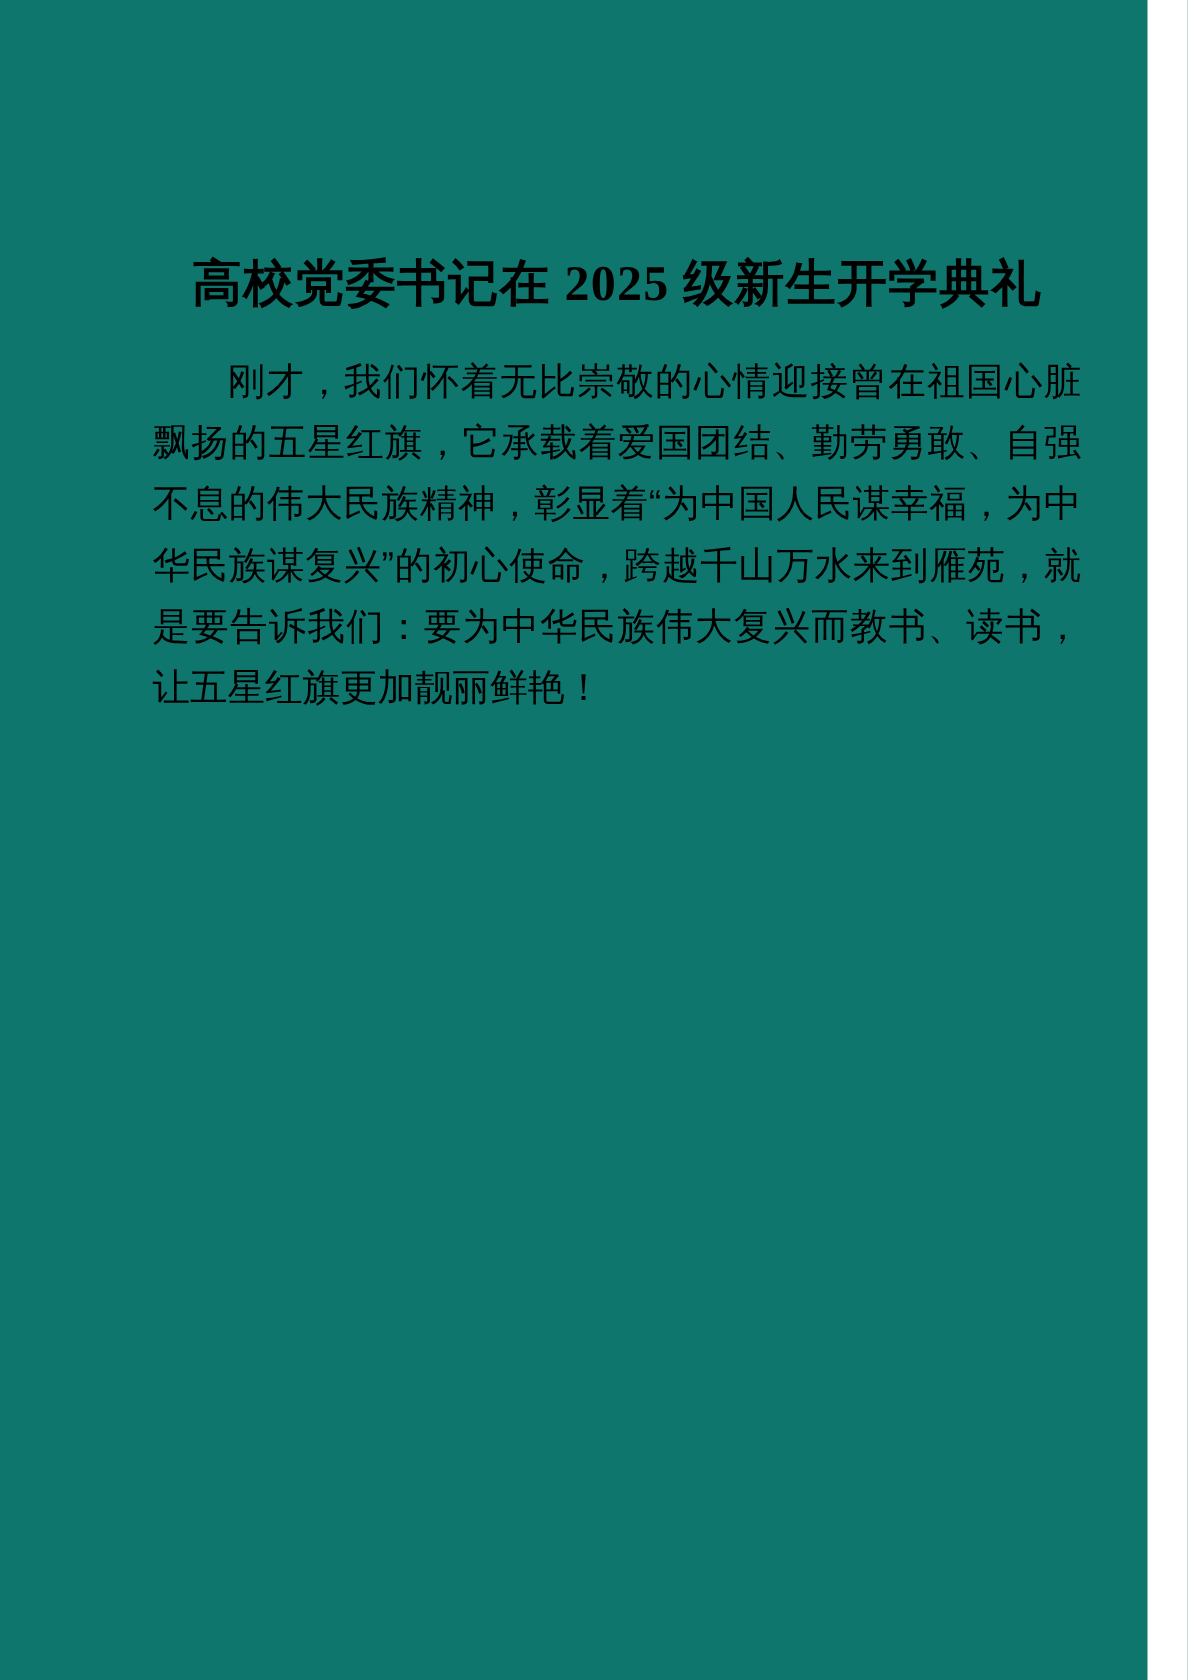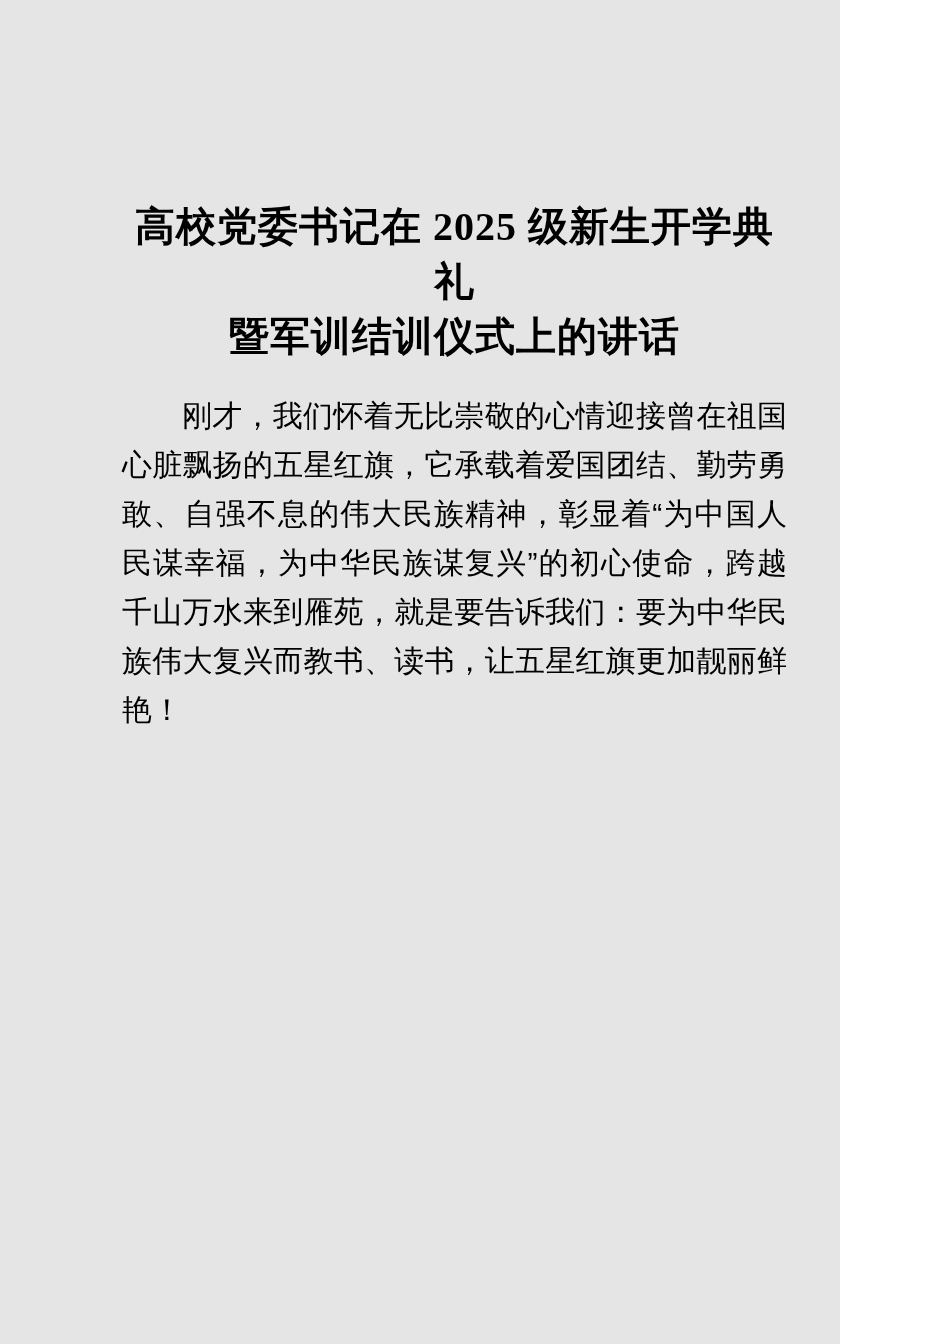--- a/index.html
+++ b/index.html
@@ -9,23 +9,23 @@
   }
   body {
     width: 950px;
     height: 1344px;
     overflow: hidden;
     color: #000000;
     font-family: "Liberation Sans", "DejaVu Sans", sans-serif;
   }
   .page {
     box-sizing: border-box;
-    width: 840px;
+    width: 918px;
     height: 1344px;
-    background: #e5e5e5;
+    background: #0f766e;
     padding: 172px 53px 0 122px; 
   }
   .doc-title {
     font-family: "Liberation Serif", "DejaVu Serif", serif;
     font-weight: bold;
     font-size: 40px;
     line-height: 55px;
     text-align: center;
     letter-spacing: 1px;
     color: #000000;
@@ -46,20 +46,19 @@
     word-break: break-all;
   }
 </style>
 </head>
 <body>
 
 <div class="page">
 
   <h1 class="doc-title">
     <div>高校党委书记在 2025 级新生开学典礼</div>
-    <div>暨军训结训仪式上的讲话</div>
   </h1>
 
   <div class="doc-body">
     <p class="para">刚才，我们怀着无比崇敬的心情迎接曾在祖国心脏飘扬的五星红旗，它承载着爱国团结、勤劳勇敢、自强不息的伟大民族精神，彰显着“为中国人民谋幸福，为中华民族谋复兴”的初心使命，跨越千山万水来到雁苑，就是要告诉我们：要为中华民族伟大复兴而教书、读书，让五星红旗更加靓丽鲜艳！</p>
   </div>
 
 </div>
 
 </body></html>

